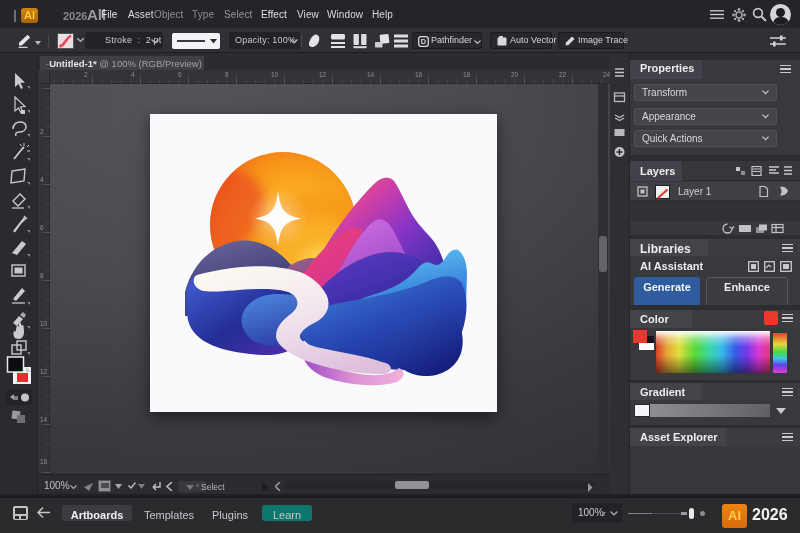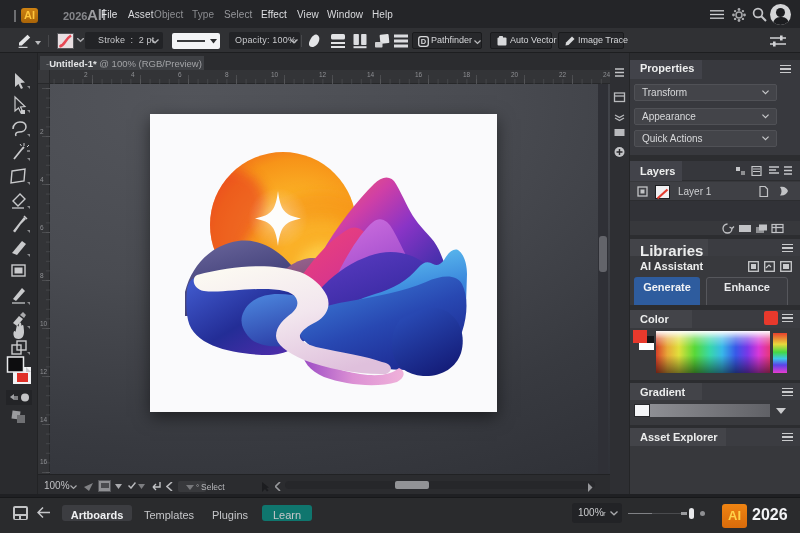--- a/index.html
+++ b/index.html
@@ -106,21 +106,21 @@
     <div class="abs" style="left:48px;top:7px;width:1px;height:12px;background:#47484b;"></div>
     <div class="abs" style="left:57px;top:5px;width:17px;height:16px;background:#e9dfe2;border:1px solid #55565a;">
       <svg width="15" height="14" viewBox="0 0 15 14">
           <path d="M1.5 12.5 C4 12 5 11 7 8 C9 5 10.5 3 13 1.5" stroke="#e84855" stroke-width="2.6" fill="none"></path>
           <path d="M1 13 L4.5 11.5 L3 10 Z" fill="#e84855"></path>
         </svg>
     </div>
     <svg class="abs" style="left:77px;top:10px;" width="7" height="5" viewBox="0 0 7 5">
         <path d="M0 0 L3.5 3.2 L7 0" stroke="#a9aaad" stroke-width="1.4" fill="none"></path>
       </svg>
-    <div class="tfield" style="left:85px;width:78px;padding-left:13px;">Stroke&nbsp; : &nbsp;2 pt</div>
+    <div class="tfield" style="left:85px;width:78px;padding-left:20px;">Stroke&nbsp; : &nbsp;2 pt</div>
     <svg class="abs" style="left:151px;top:11px;" width="8" height="5" viewBox="0 0 8 5">
         <path d="M0.5 0.5 L4 3.8 L7.5 0.5" stroke="#b9babd" stroke-width="1.3" fill="none"></path>
       </svg>
     <div class="abs" style="left:172px;top:5px;width:48px;height:16px;background:#f3f4f6;border-radius:2px;">
       <div class="abs" style="left:5px;top:7px;width:28px;height:1.6px;background:#3a3b3e;"></div>
       <svg class="abs" style="left:38px;top:6px;" width="7" height="4.5" viewBox="0 0 7 4.5">
           <path d="M0 0 L7 0 L3.5 4.5 Z" fill="#2a2b2d"></path>
         </svg>
     </div>
     <div class="tfield" style="left:229px;width:71px;padding-left:6px;">Opacity: 100%</div>
@@ -528,21 +528,21 @@
           <rect x="37" y="1.5" width="8" height="6" fill="#c2c3c6" stroke="none"></rect>
         <rect x="50" y="1.5" width="11" height="8" stroke-width="1.2"></rect>
           <line x1="50" y1="4.5" x2="61" y2="4.5"></line>
           <line x1="54" y1="1.5" x2="54" y2="9.5"></line>
       </g>
     </svg>
 
     <div class="abs" style="left:0;top:182px;width:170px;height:4px;background:#2c2d30;"></div>
     <div class="abs" style="left:0;top:186px;width:170px;height:17px;background:#3b3c41;"></div>
     <div class="abs" style="left:0;top:186px;width:78px;height:17px;background:#434449;"></div>
-    <div class="phead" style="top:189px;font-size:15px;"><span style="margin-left:10px;">Libraries</span></div>
+    <div class="phead" style="top:189px;font-size:12px;"><span style="margin-left:10px;">Libraries</span></div>
     <div class="hmb" style="left:152px;top:191px;">
         <div></div>
         <div></div>
         <div></div>
       </div>
 
     <div class="abs" style="left:0;top:203px;width:170px;height:60px;background:#38393d;"></div>
     <div class="phead" style="top:207px;"><span style="margin-left:10px;">AI Assistant</span></div>
     <svg class="abs" style="left:118px;top:208px;" width="44" height="11" viewBox="0 0 44 11">
       <g fill="none" stroke="#c9cacc" stroke-width="1.3">

